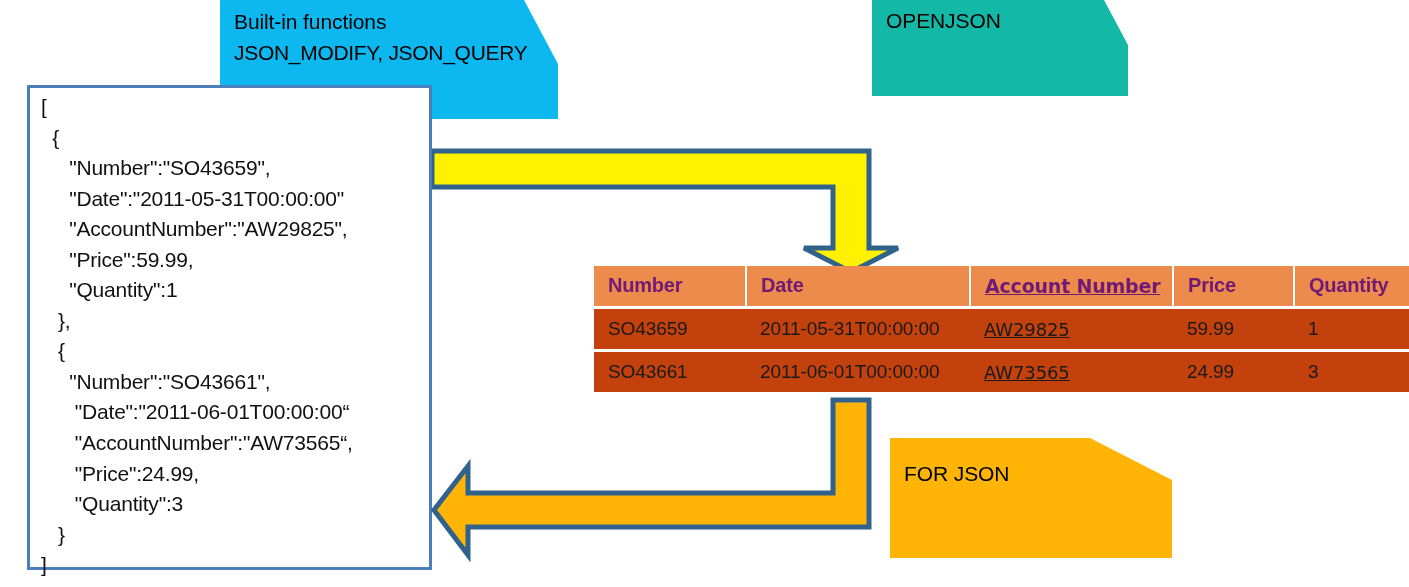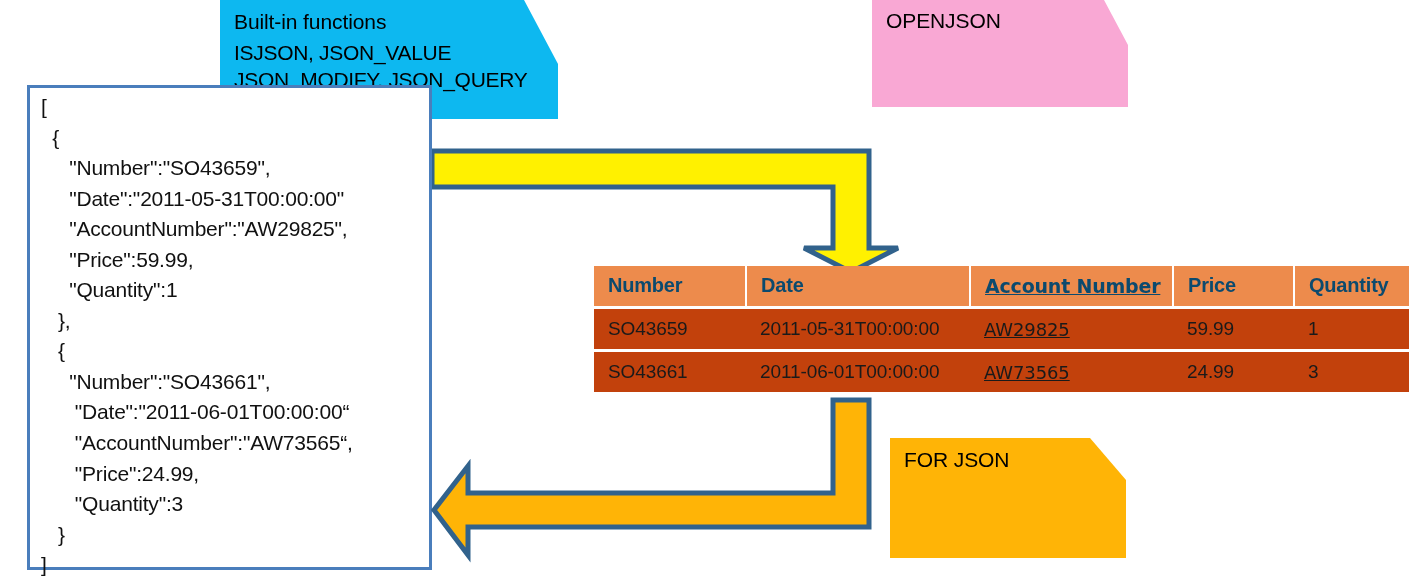--- a/index.html
+++ b/index.html
@@ -52,34 +52,34 @@
     height: 119px;
     background: #0DB8F0;
     clip-path: polygon(0 0, 304px 0, 100% 64px, 100% 100%, 0 100%);
     padding: 9px 0 0 14px;
   }
   
   #callout-openjson {
     left: 872px;
     top: 0px;
     width: 256px;
-    height: 107px;
-    background: #f9a8d4;
+    height: 96px;
+    background: #14b8a6;
     clip-path: polygon(0 0, 232px 0, 100% 45px, 100% 100%, 0 100%);
     padding: 8px 0 12px 14px;
   }
   
   #callout-forjson {
     left: 890px;
     top: 438px;
-    width: 236px;
+    width: 282px;
     height: 120px;
     background: #FFB406;
     clip-path: polygon(0 0, 200px 0, 100% 42px, 100% 100%, 0 100%);
-    padding: 9px 0 0 14px;
+    padding: 23px 0 0 14px;
   }
 
   
   #json-box {
     position: absolute;
     left: 27px;
     top: 85px;
     width: 405px;
     height: 485px;
     box-sizing: border-box;
@@ -117,21 +117,21 @@
     position: absolute;
     left: 594px;
     top: 266px;
     width: 758px;
     border-collapse: collapse;
     z-index: 5;
     table-layout: fixed;
   }
   #result-table th {
     background: #ED8B4C;
-    color: #0c4a6e;
+    color: #701a75;
     font-size: 20px;
     font-weight: bold;
     text-align: left;
     padding: 8px 0 9px 14px;
     border-right: 2px solid #ffffff;
     letter-spacing: -0.2px;
     white-space: nowrap;
     margin-top: 37px;
   }
   #result-table th:last-child { border-right: none; }
@@ -184,21 +184,20 @@
       "Date":"2011-06-01T00:00:00“
       "AccountNumber":"AW73565“,
       "Price":24.99,
       "Quantity":3
    }
 ]</pre>
   </div>
 
   <div class="callout" id="callout-builtin">
     <div class="callout-title">Built-in functions</div>
-    <div class="callout-line">ISJSON, JSON_VALUE</div>
     <div class="callout-line">JSON_MODIFY, JSON_QUERY</div>
   </div>
 
   <div class="callout" id="callout-openjson">
     <div class="callout-title">OPENJSON</div>
   </div>
 
   <div class="callout" id="callout-forjson">
     <div class="callout-title">FOR JSON</div>
   </div>

